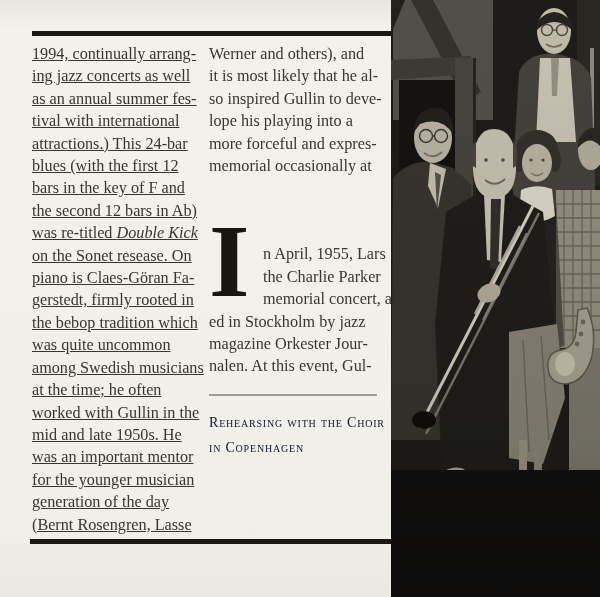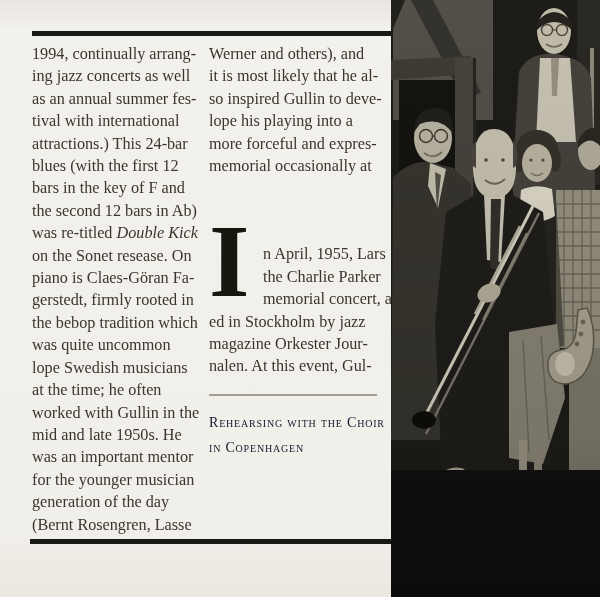--- a/index.html
+++ b/index.html
@@ -6,21 +6,21 @@
   body {
     width:600px; height:597px; position:relative; overflow:hidden;
     background: linear-gradient(180deg,#e9e6e1 0%,#f3f1eb 5%,#f1efe9 88%,#ebe8e2 100%);
     font-family:"Liberation Serif", serif;
   }
   .rule { position:absolute; background:#191814; }
   .rule-top    { left:32px; top:31px;  width:359px; height:5px; }
   .rule-bottom { left:30px; top:539px; width:362px; height:5px; }
 
   .col { position:absolute; top:43px; color:#3a362f; font-size:16.2px; line-height:22.4px; }
-  .left-col  { left:32px;  width:172px; }
+  .left-col  { left:32px;  width:172px;text-decoration:underline; }
   .right-col { left:209px; width:172px; }
   .text-line { white-space:nowrap; }
   .book-title { font-style:italic; }
 
   .para2 { margin-top:66px; }
   .dropcap {
     float:left; width:46px; height:74px; line-height:74px;
     margin:-19px 8px 0 0; font-size:104px; font-weight:bold;
     color:#17160f; text-align:left;
   }
@@ -47,21 +47,21 @@
   <div class="text-line">attractions.) This 24-bar</div>
   <div class="text-line">blues (with the first 12</div>
   <div class="text-line">bars in the key of F and</div>
   <div class="text-line">the second 12 bars in Ab)</div>
   <div class="text-line"><span>was re-titled </span><span class="book-title">Double Kick</span></div>
   <div class="text-line">on the Sonet resease. On</div>
   <div class="text-line">piano is Claes-Göran Fa-</div>
   <div class="text-line">gerstedt, firmly rooted in</div>
   <div class="text-line">the bebop tradition which</div>
   <div class="text-line">was quite uncommon</div>
-  <div class="text-line">lope Swedish musicians</div>
+  <div class="text-line">among Swedish musicians</div>
   <div class="text-line">at the time; he often</div>
   <div class="text-line">worked with Gullin in the</div>
   <div class="text-line">mid and late 1950s. He</div>
   <div class="text-line">was an important mentor</div>
   <div class="text-line">for the younger musician</div>
   <div class="text-line">generation of the day</div>
   <div class="text-line">(Bernt Rosengren, Lasse</div>
 </div>
 
 <div class="col right-col">

